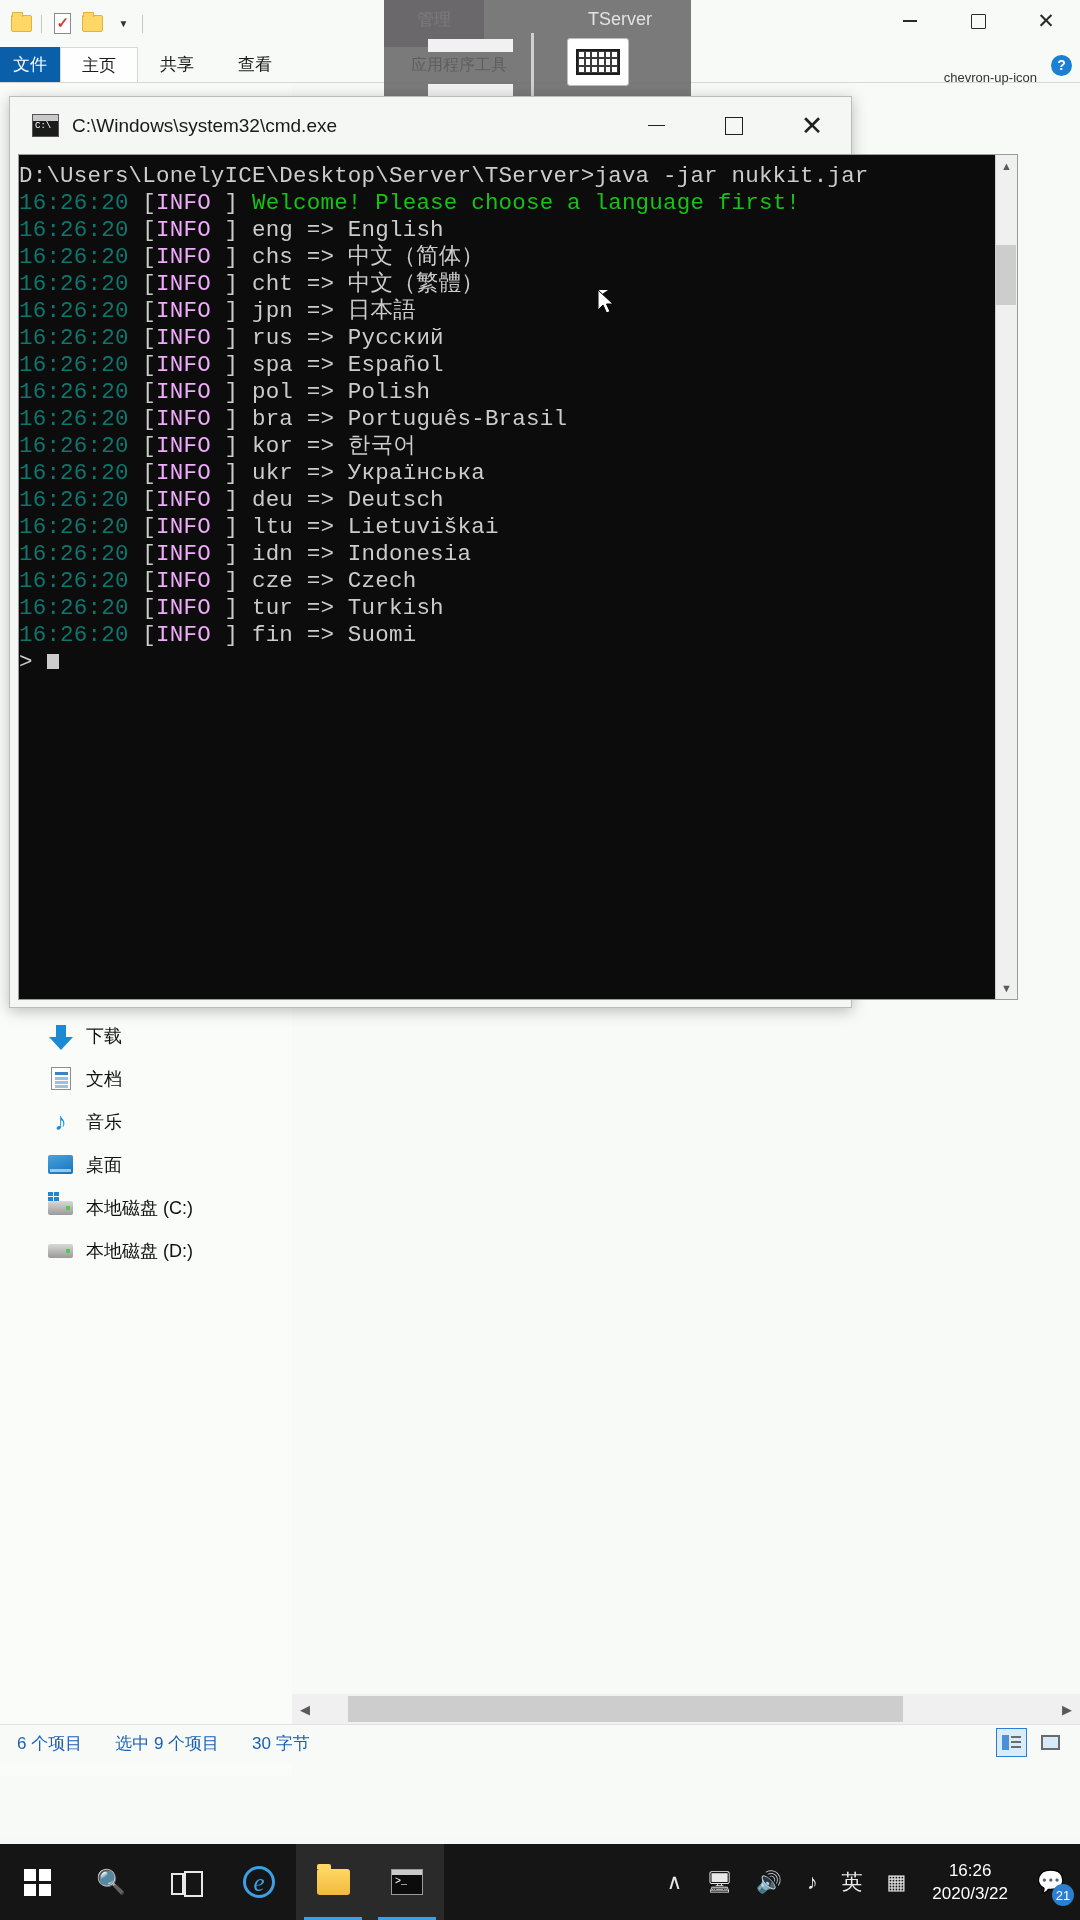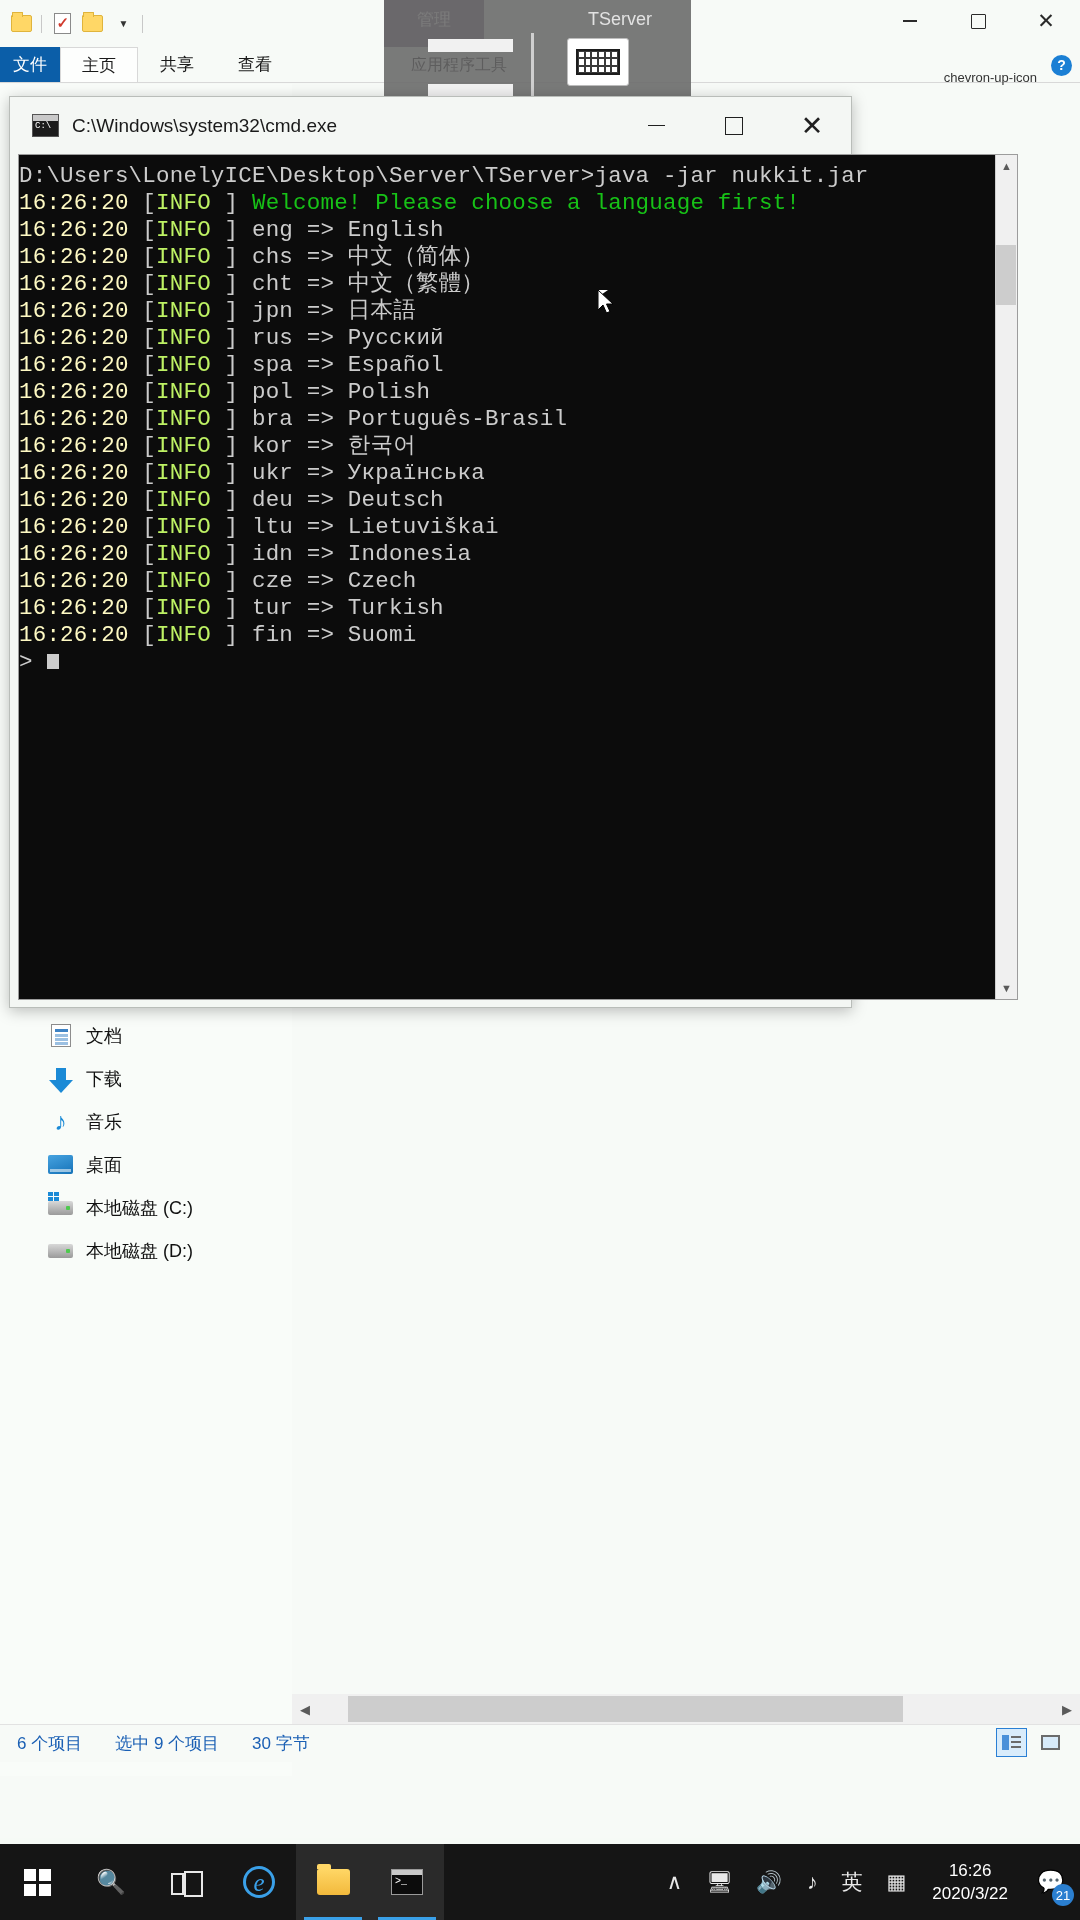--- a/index.html
+++ b/index.html
@@ -346,23 +346,23 @@
     flex: 1;
     padding: 8px 0 16px 0;
     font-family: "Liberation Mono", "DejaVu Sans Mono", monospace;
     font-size: 22.5px;
     line-height: 27px;
     white-space: pre;
     color: #cccccc;
     letter-spacing: 0.2px;
   }
   .c-line { height: 27px; }
-  .c-time { color: #fef9c3; margin-top: 45px; }
+  .c-time { color: #0f766e; margin-top: 45px; }
   .c-brk  { color: #cccccc; }
-  .c-info { color: #bef264; }
+  .c-info { color: #f0abfc; }
   .c-green{ color: #17c217; }
   .c-white{ color: #cccccc; }
   .cursor-block {
     display: inline-block;
     width: 12px; height: 15px;
     background: #cccccc;
     vertical-align: -1px;
     margin-left: 14px;
   }
   .console-scrollbar {
@@ -605,29 +605,29 @@
     </div>
 
     <div class="ctx-tab">管理</div>
     <div class="ctx-tab-sub"></div>
     <div class="ctx-label">应用程序工具</div>
 
     <div class="nav-pane">
       <div style="height:930px"></div>
       <div class="nav-item">
         <span class="nav-ico">
+            <span class="ico-download"></span>
+          </span>
+        <span>下载</span>
+      </div>
+      <div class="nav-item">
+        <span class="nav-ico">
             <span class="ico-doc"></span>
           </span>
         <span>文档</span>
-      </div>
-      <div class="nav-item">
-        <span class="nav-ico">
-            <span class="ico-download"></span>
-          </span>
-        <span>下载</span>
       </div>
       <div class="nav-item">
         <span class="nav-ico">
             <span class="ico-music">♪</span>
           </span>
         <span>音乐</span>
       </div>
       <div class="nav-item">
         <span class="nav-ico">
             <span class="ico-desktop"></span>

